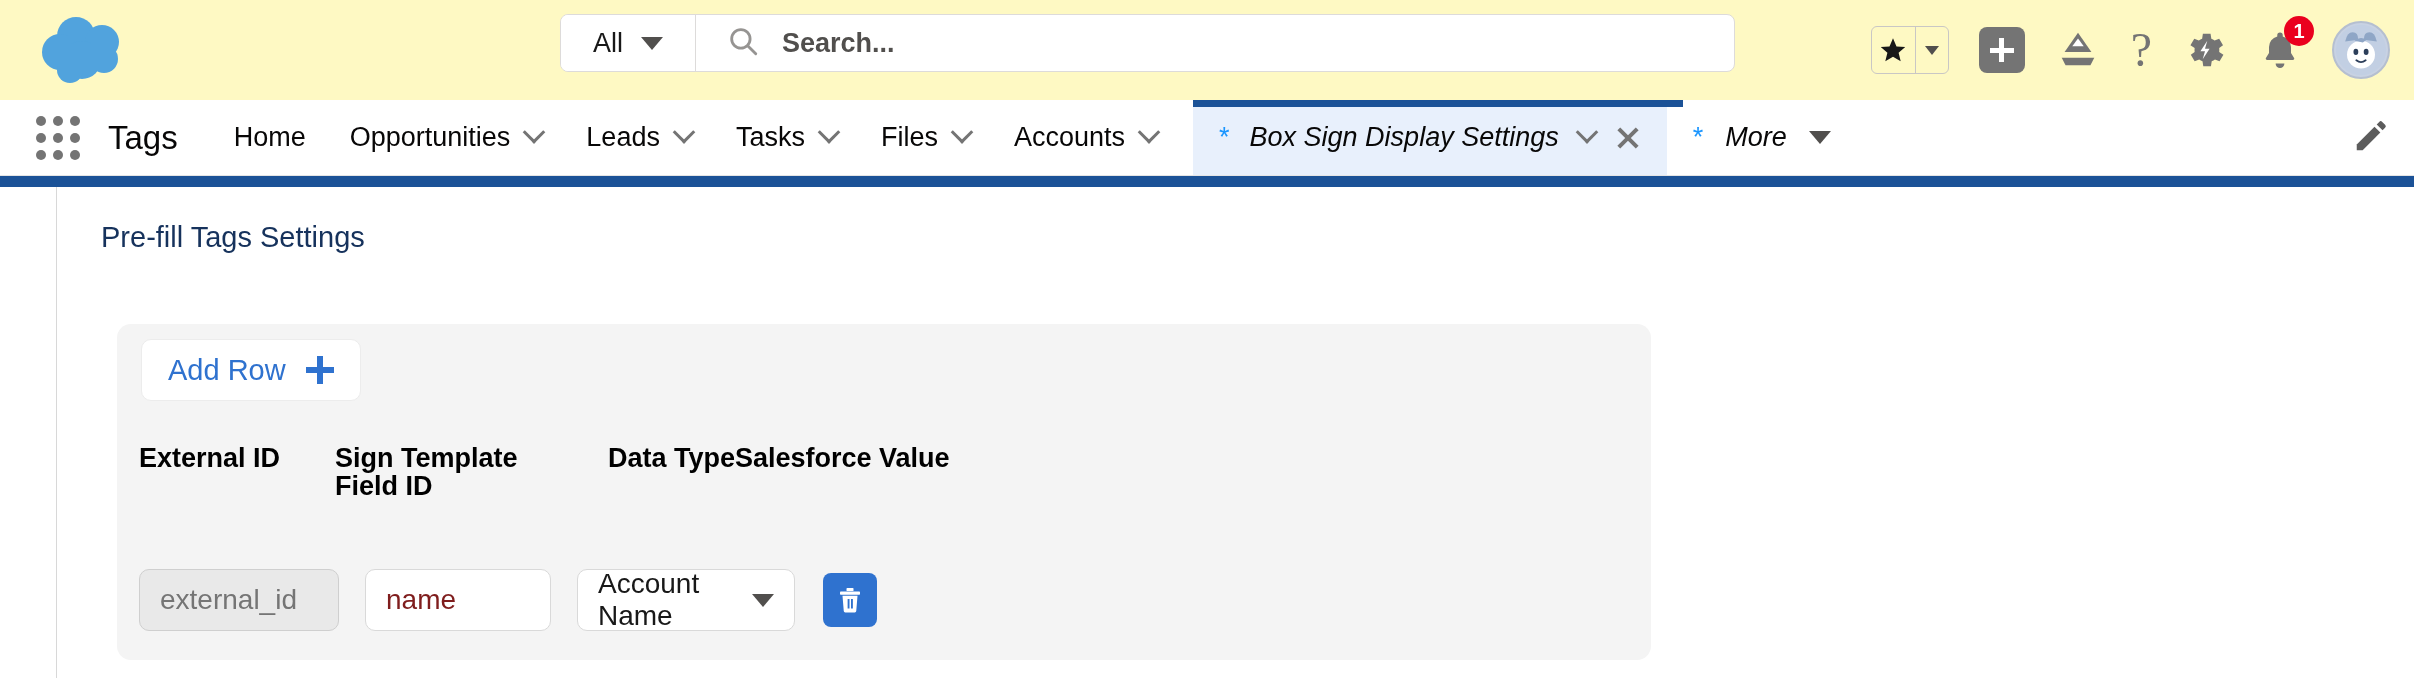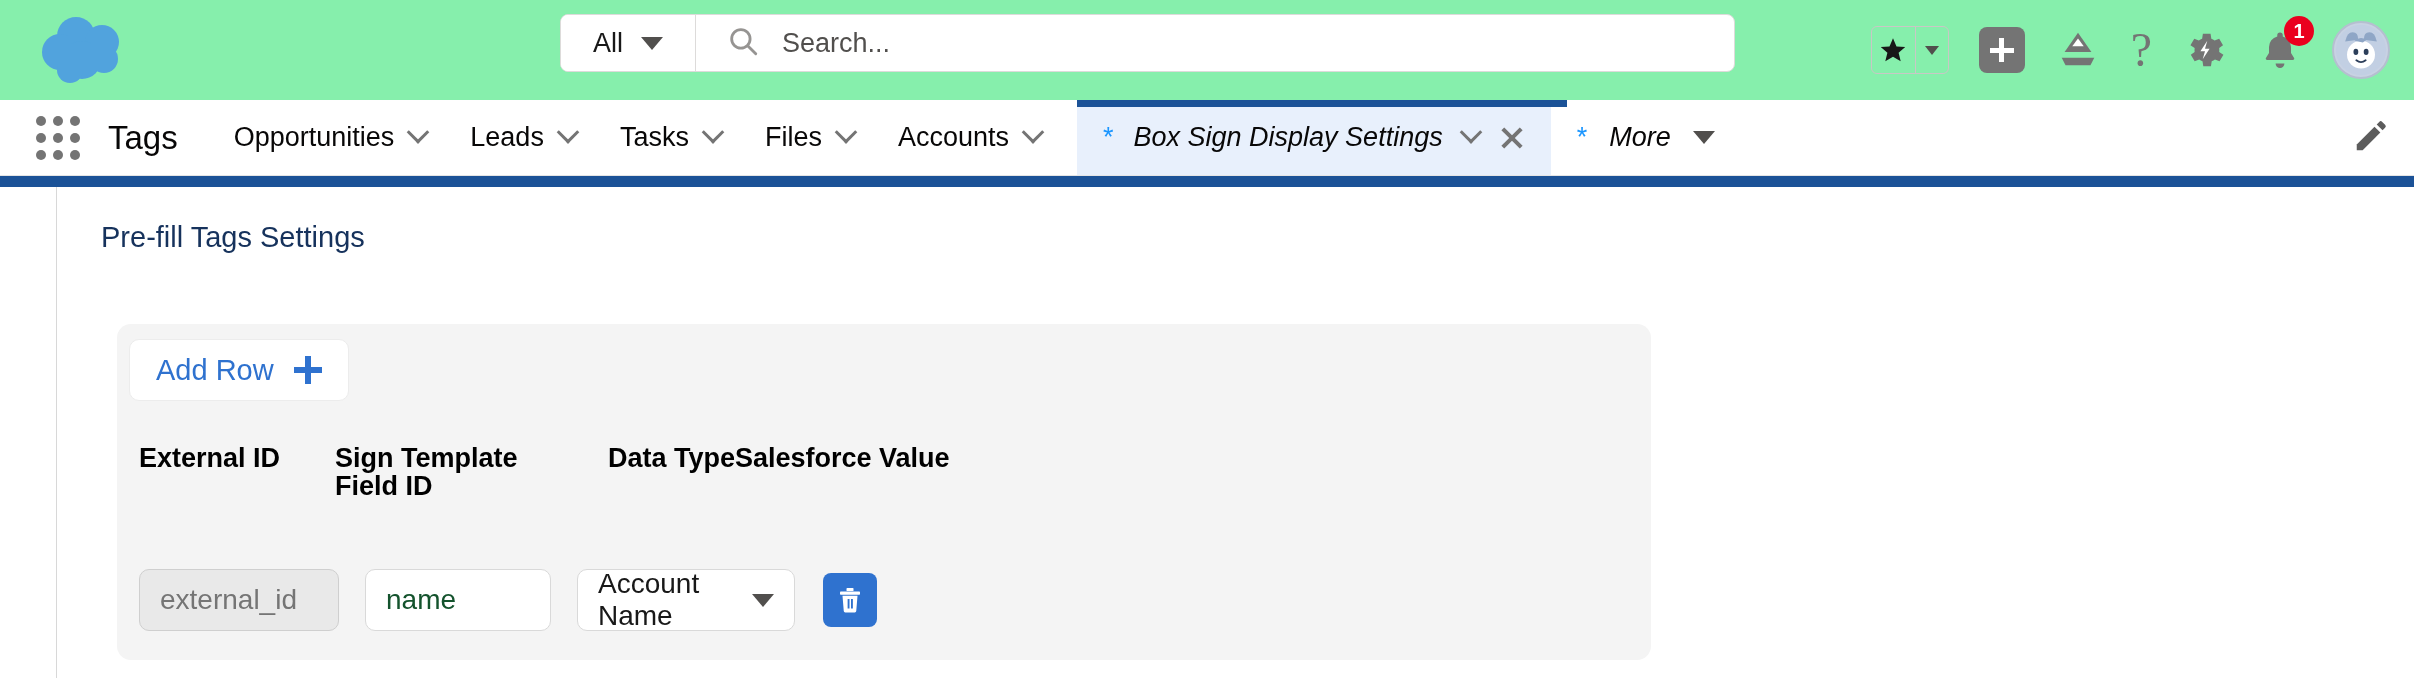--- a/index.html
+++ b/index.html
@@ -9,21 +9,21 @@
     overflow: hidden;
     background: #ffffff;
     font-family: "Liberation Sans", sans-serif;
     -webkit-font-smoothing: antialiased;
   }
 
   
   .global-header {
     position: relative;
     height: 100px;
-    background: #86efac;
+    background: #fef9c3;
     display: flex;
     align-items: center;
   }
   .sf-logo {
     position: absolute;
     left: 30px; top: 14px;
     width: 120px; height: 72px;
   }
   .search-wrap {
     position: absolute;
@@ -60,20 +60,21 @@
     flex: 1;
     display: flex;
     align-items: center;
     gap: 22px;
     padding-left: 30px;
     cursor: text;
   }
   .search-placeholder {
     font-size: 27px;
     color: #514f4d;
+    font-weight: bold;
   }
 
   .header-icons {
     position: absolute;
     right: 24px; top: 8px;
     height: 84px;
     display: flex;
     align-items: center;
     gap: 30px;
   }
@@ -308,21 +309,21 @@
   }
   .card {
     position: absolute;
     left: 60px; top: 137px;
     width: 1534px; height: 336px;
     background: #f4f4f4;
     border-radius: 14px;
   }
   .add-row-btn {
     position: absolute;
-    left: 12px; top: 15px;
+    left: 24px; top: 15px;
     height: 62px;
     padding: 0 26px;
     background: #ffffff;
     border: 1px solid #ececec;
     border-radius: 10px;
     display: flex;
     align-items: center;
     gap: 20px;
     cursor: pointer;
   }
@@ -374,21 +375,21 @@
   .cell { margin-right: 26px; border-radius: 9px; }
 
   .inp {
     height: 62px;
     border-radius: 10px;
     border: 1px solid #d9d9d9;
     font-size: 28px;
     padding: 0 20px;
     font-family: "Liberation Sans", sans-serif;
     background: #ffffff;
-    color: #14532d;
+    color: #7f1d1d;
     outline: none;
   }
   .inp-disabled {
     background: #e9e9e9;
     border-color: #cfcfcf;
     color: #8a8a8a;
     width: 200px;
   }
   .inp-text { width: 186px; }
 
@@ -528,20 +529,23 @@
         <i></i>
         <i></i>
         <i></i>
       </div>
   </div>
 
   <div class="app-name">Tags</div>
 
   <div class="nav-items">
     <div class="nav-item">
+      <span>Home</span>
+    </div>
+    <div class="nav-item">
       <span>Opportunities</span>
       <span class="chev-down"></span>
     </div>
     <div class="nav-item">
       <span>Leads</span>
       <span class="chev-down"></span>
     </div>
     <div class="nav-item">
       <span>Tasks</span>
       <span class="chev-down"></span>

